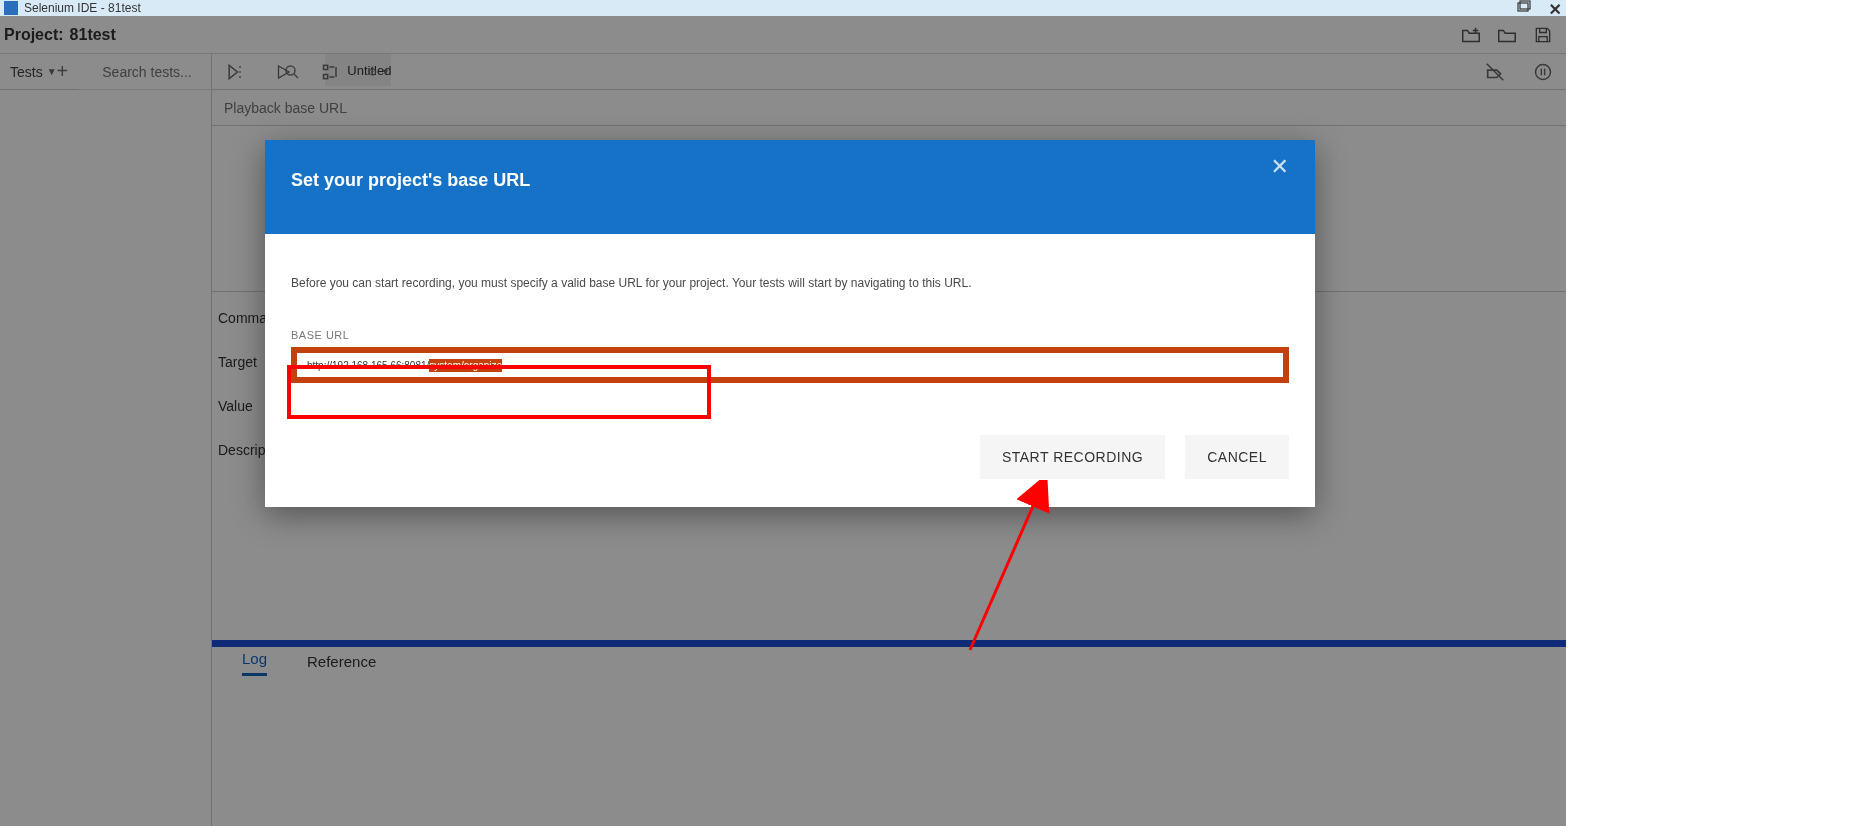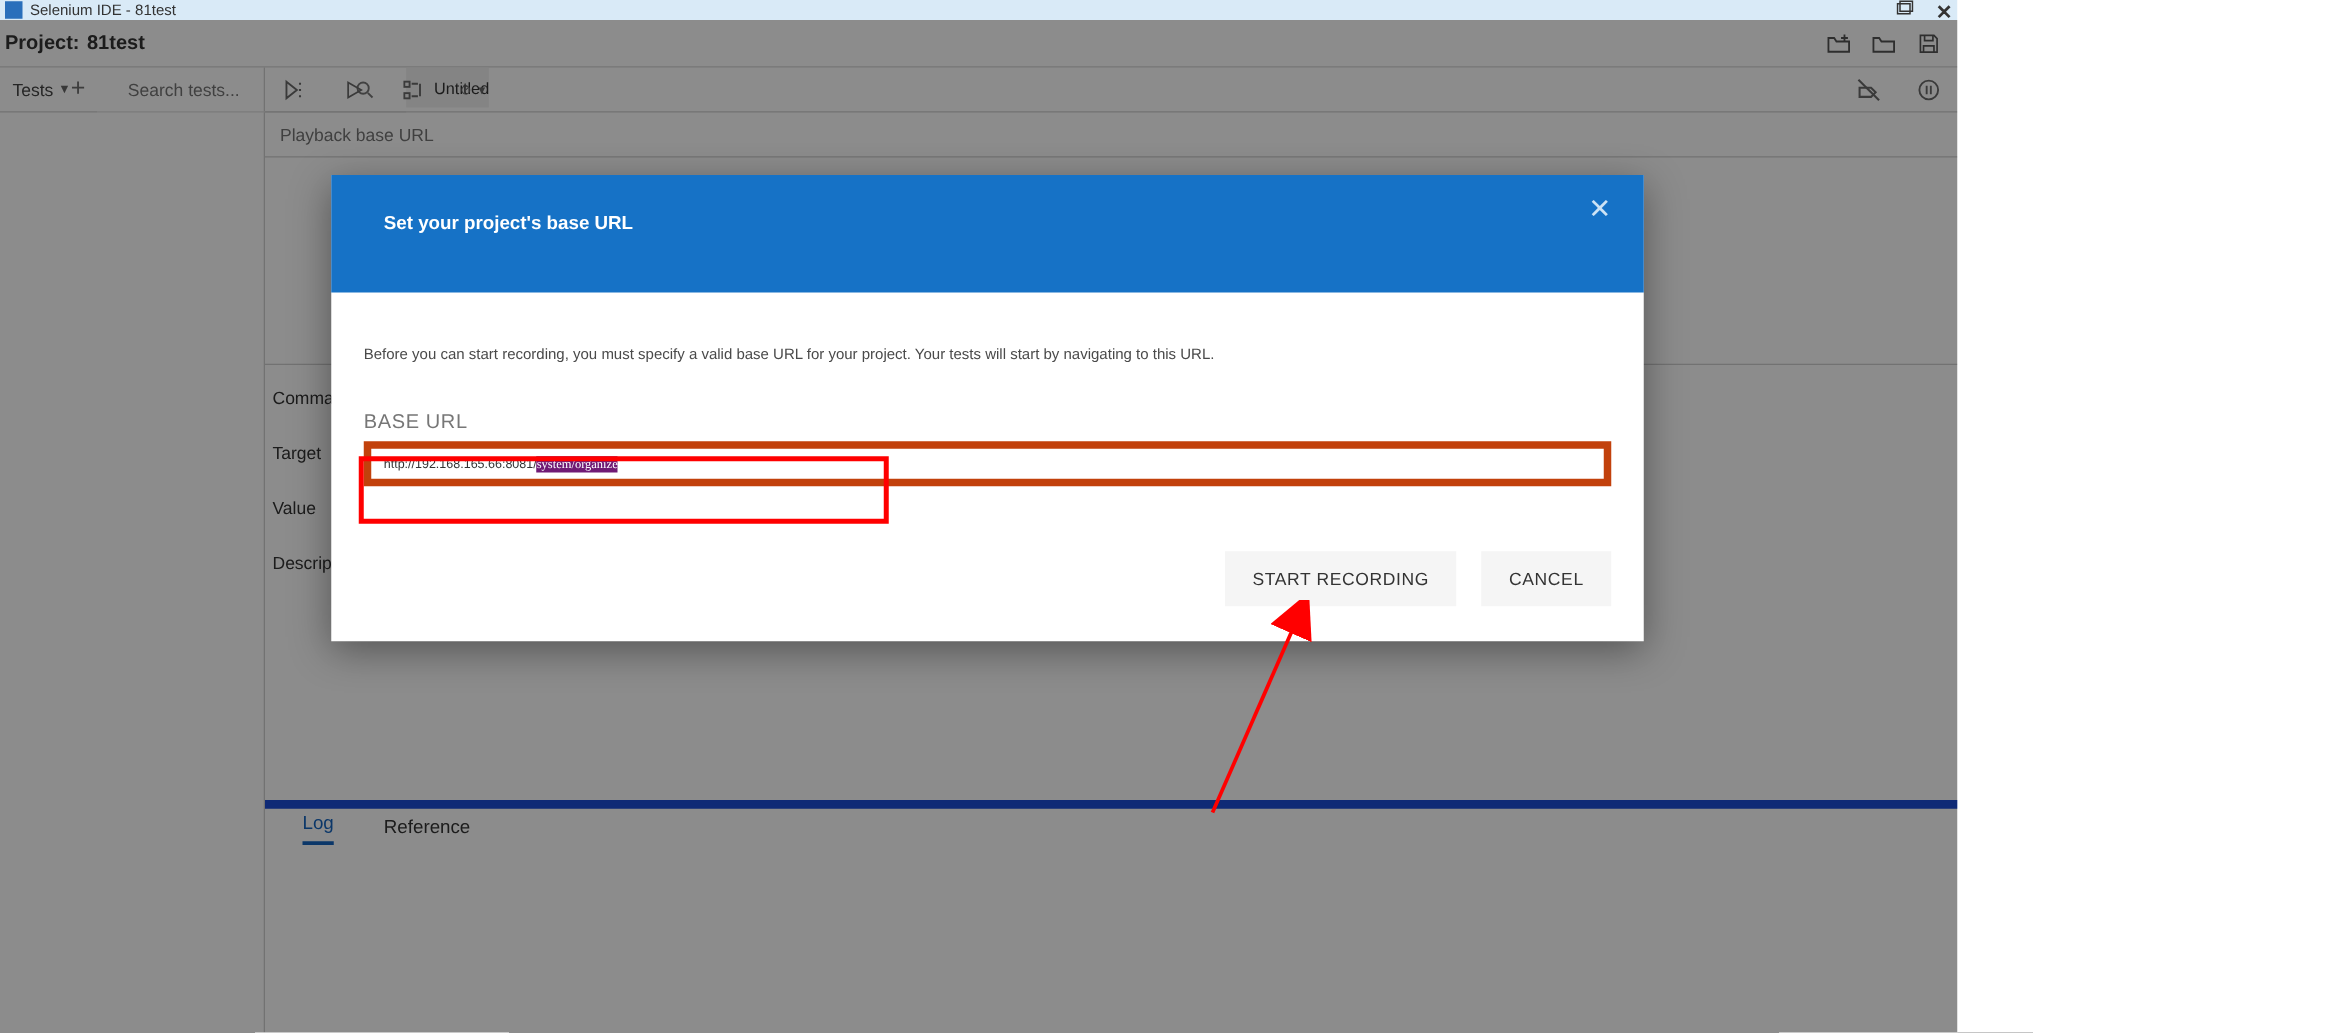--- a/index.html
+++ b/index.html
@@ -61,31 +61,31 @@
   .bottom-tabs .tab { font-size:15px; color:#333; padding-bottom:6px; cursor:pointer;}
   .bottom-tabs .tab.active { color:#1565c0; border-bottom:3px solid #1565c0; font-weight:500;}
   .bottom-content { flex:0 0 150px; }
 
   
   .dim { position:absolute; inset:16px 0 0 0; background:rgba(0,0,0,0.45); }
 
   
   .modal { position:absolute; left:265px; top:140px; width:1050px; background:#fff; box-shadow:0 8px 30px rgba(0,0,0,0.4); }
   .modal-header { background:#1672c6; height:94px; display:flex; align-items:flex-start; padding:30px 26px; }
-  .modal-header .mtitle { color:#fff; font-size:15px; font-weight:bold;margin-left:16px; }
+  .modal-header .mtitle { color:#fff; font-size:18px; font-weight:bold; }
   .modal-header .close { margin-left:auto; margin-top:-16px; color:#cde3f5; font-size:22px; cursor:pointer; font-weight:300; }
   .modal-body { padding:40px 26px 30px 26px; }
   .modal-body .desc { font-size:12px; color:#4a4a4a; line-height:1.6; margin-bottom:36px;}
-  .field-label { font-size:16px; color:#777; letter-spacing:0.5px; margin-bottom:6px;}
+  .field-label { font-size:11px; color:#777; letter-spacing:0.5px; margin-bottom:6px;}
   .url-field {
     width:100%; height:36px; border:6px solid #c2410c; padding:0 10px; font-size:10px;
     outline:none; display:flex; align-items:center;
   }
   .url-field .plain { color:#333; }
-  .url-field .sel { background:#701a75; color:#fff; padding:1px 0;font-family:Liberation Serif, serif; }
+  .url-field .sel { background:#c2410c; color:#fff; padding:1px 0; }
   .modal-footer { padding:22px 26px 28px 12px; display:flex; justify-content:flex-end; gap:20px;}
   .modal-btn { background:#f5f5f5; color:#333; font-size:14px; letter-spacing:0.5px; padding:14px 22px; border:none; cursor:pointer;}
 
   
   .anno-box { position:absolute; border:4px solid #ff0000; pointer-events:none;}
   .anno-svg { position:absolute; pointer-events:none; }
 
 </style>
 </head>
 <body>

